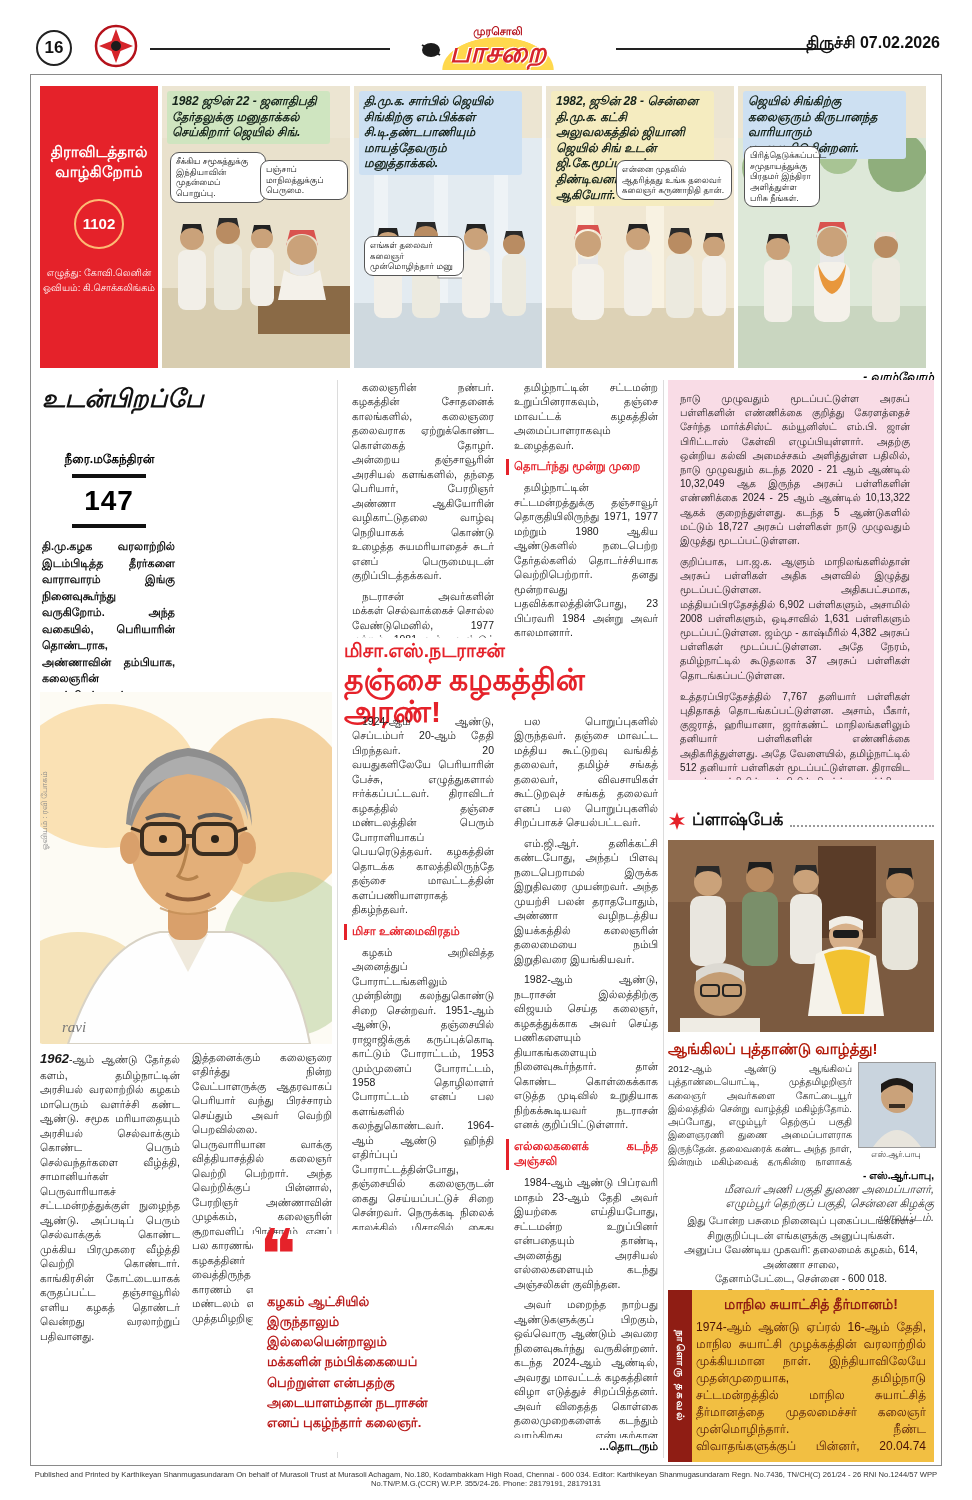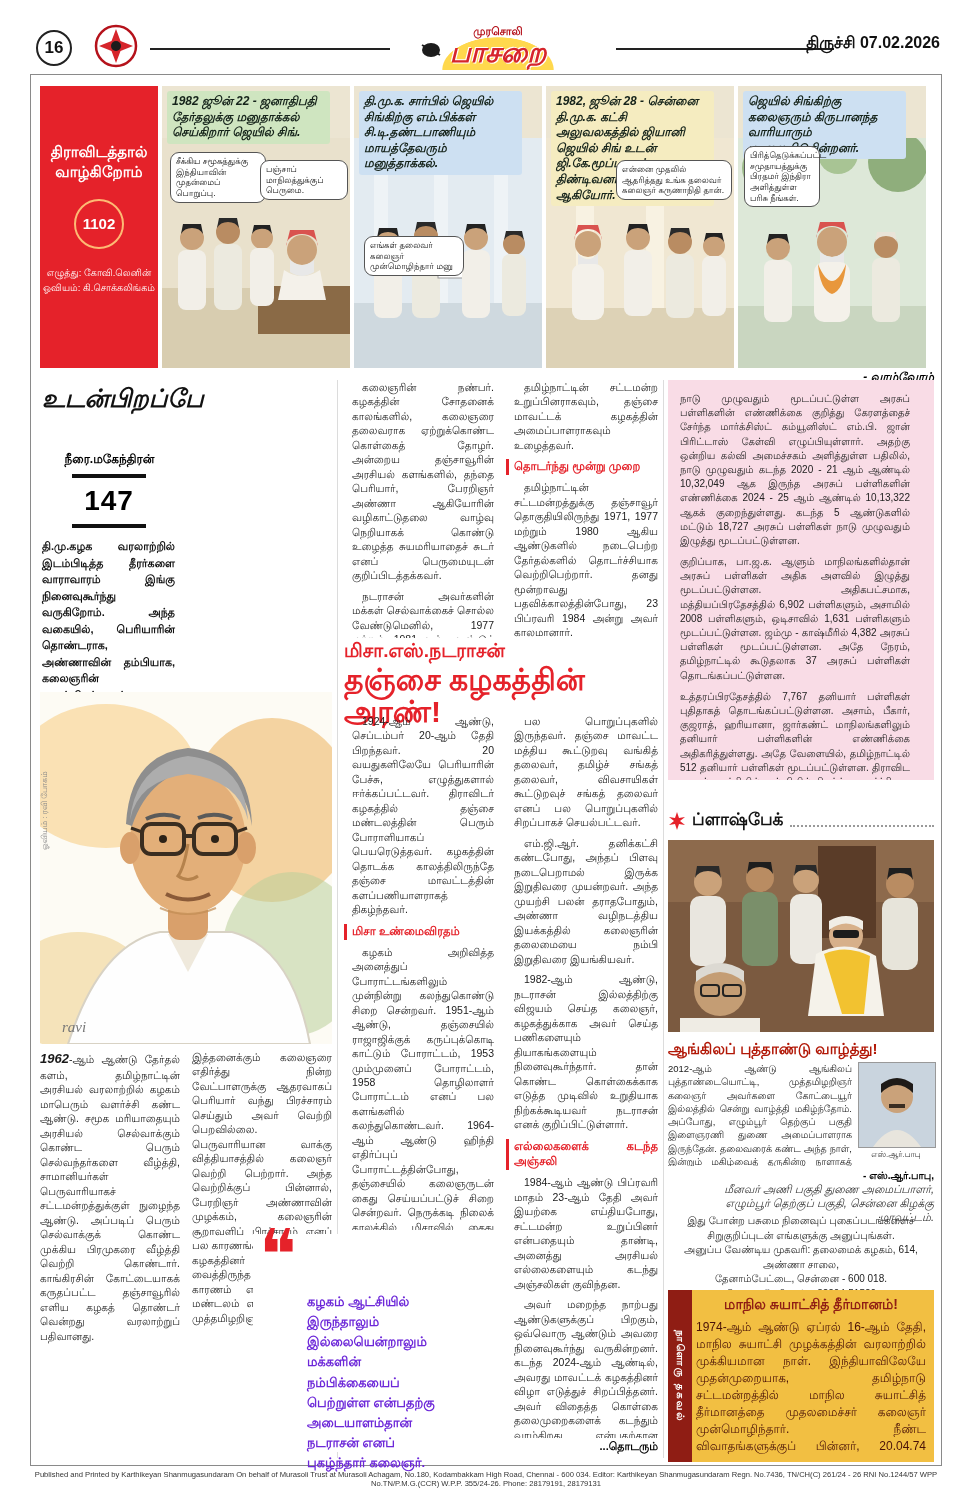--- a/index.html
+++ b/index.html
@@ -51,21 +51,21 @@
   .left-body .lead{font-weight:bold;font-style:italic;font-size:13px;}
   .left-body p{margin:0 0 6px 0;}
   
   .mcol{position:absolute;overflow:hidden;font-size:10.5px;line-height:1.38;text-align:justify;color:#1a1a1a;}
   .mcol p{margin:0 0 6px 8px;text-indent:10px;}
   .subhead{color:#e5222a;font-weight:bold;font-size:11.5px;border-left:3px solid #e5222a;padding-left:5px;margin:7px 0 5px 0;text-indent:0;}
   .kicker{position:absolute;left:344px;top:640px;font-size:19px;font-weight:bold;color:#e5222a;}
   .headline{position:absolute;left:344px;top:664px;width:330px;font-size:30px;font-weight:bold;color:#e5222a;line-height:1.05;}
   .pullquote{position:absolute;left:253px;top:1234px;width:200px;height:218px;background:#fff;z-index:6;}
   .pullquote .qmark{position:absolute;left:6px;top:-14px;font-size:70px;color:#e5222a;font-family:"DejaVu Serif",serif;line-height:1;}
-  .pullquote .qtext{position:absolute;left:14px;right:10px;top:58px;font-size:13px;font-weight:bold;line-height:1.55;color:#6d28d9;margin-left:40px;}
+  .pullquote .qtext{position:absolute;left:14px;right:10px;top:58px;font-size:13px;font-weight:bold;line-height:1.55;color:#b91c1c;}
   .continued{position:absolute;left:506px;top:1440px;width:152px;text-align:right;font-size:11px;font-weight:bold;}
   
   .schools{position:absolute;left:668px;top:380px;width:266px;height:400px;background:#f9dce6;overflow:hidden;box-sizing:border-box;padding:12px 12px;}
   .schools h3{margin:0 0 8px 0;text-align:center;color:#e5222a;font-size:15px;line-height:1.3;}
   .schools p{margin:0 12px 7px 0;font-size:10px;line-height:1.42;text-align:justify;color:#222;}
   .fb-head{position:absolute;left:668px;top:810px;width:266px;display:flex;align-items:center;gap:6px;}
   .fb-head .txt{font-size:17px;font-weight:bold;color:#111;}
   .fb-head .dots{flex:1;border-bottom:2px dotted #999;height:10px;}
   .fb-photo{position:absolute;left:668px;top:840px;width:266px;height:192px;overflow:hidden;}
   .greet-title{position:absolute;left:668px;top:1040px;width:266px;font-size:15px;font-weight:bold;color:#b21807;}

